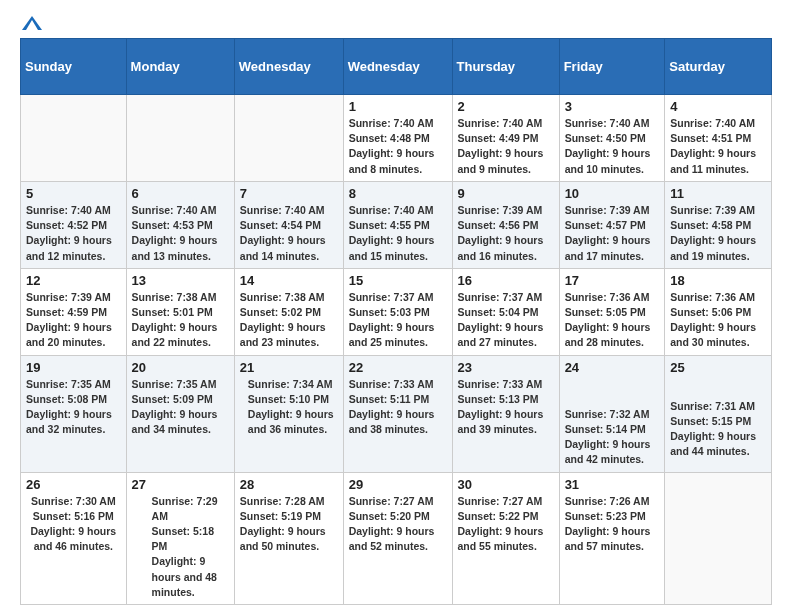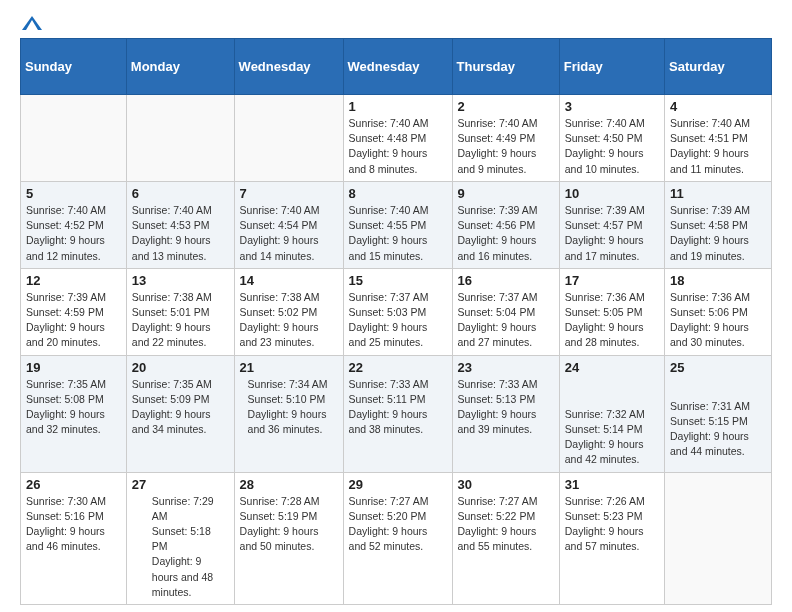--- a/index.html
+++ b/index.html
@@ -65,20 +65,21 @@
     .day-num {
       font-size: 13px;
       font-weight: bold;
       color: #222;
       margin-bottom: 2px;
     }
     .day-info {
       font-size: 10.5px;
       color: #333;
       line-height: 1.45;
+      font-weight: bold;
     }
     .empty-cell {
       background: #f9f9f9 !important;
     }
   </style>
 </head>
 <body>
 
 <div class="page">
   <div class="header">
@@ -268,21 +269,21 @@
           <td>
             <div class="day-num">25</div>
             <div class="day-info" style="white-space: pre-line; margin-top: 24px;">Sunrise: 7:31 AM
 Sunset: 5:15 PM
 Daylight: 9 hours and 44 minutes.</div>
           </td>
         </tr>
         <tr>
           <td>
             <div class="day-num">26</div>
-            <div class="day-info" style="white-space: pre-line;">Sunrise: 7:30 AM
+            <div class="day-info" style="white-space: pre-line; text-align: center;">Sunrise: 7:30 AM
 Sunset: 5:16 PM
 Daylight: 9 hours and 46 minutes.</div>
           </td>
           <td>
             <div class="day-num">27</div>
             <div class="day-info" style="white-space: pre-line; margin-left: 20px;">Sunrise: 7:29 AM
 Sunset: 5:18 PM
 Daylight: 9 hours and 48 minutes.</div>
           </td>
           <td>

